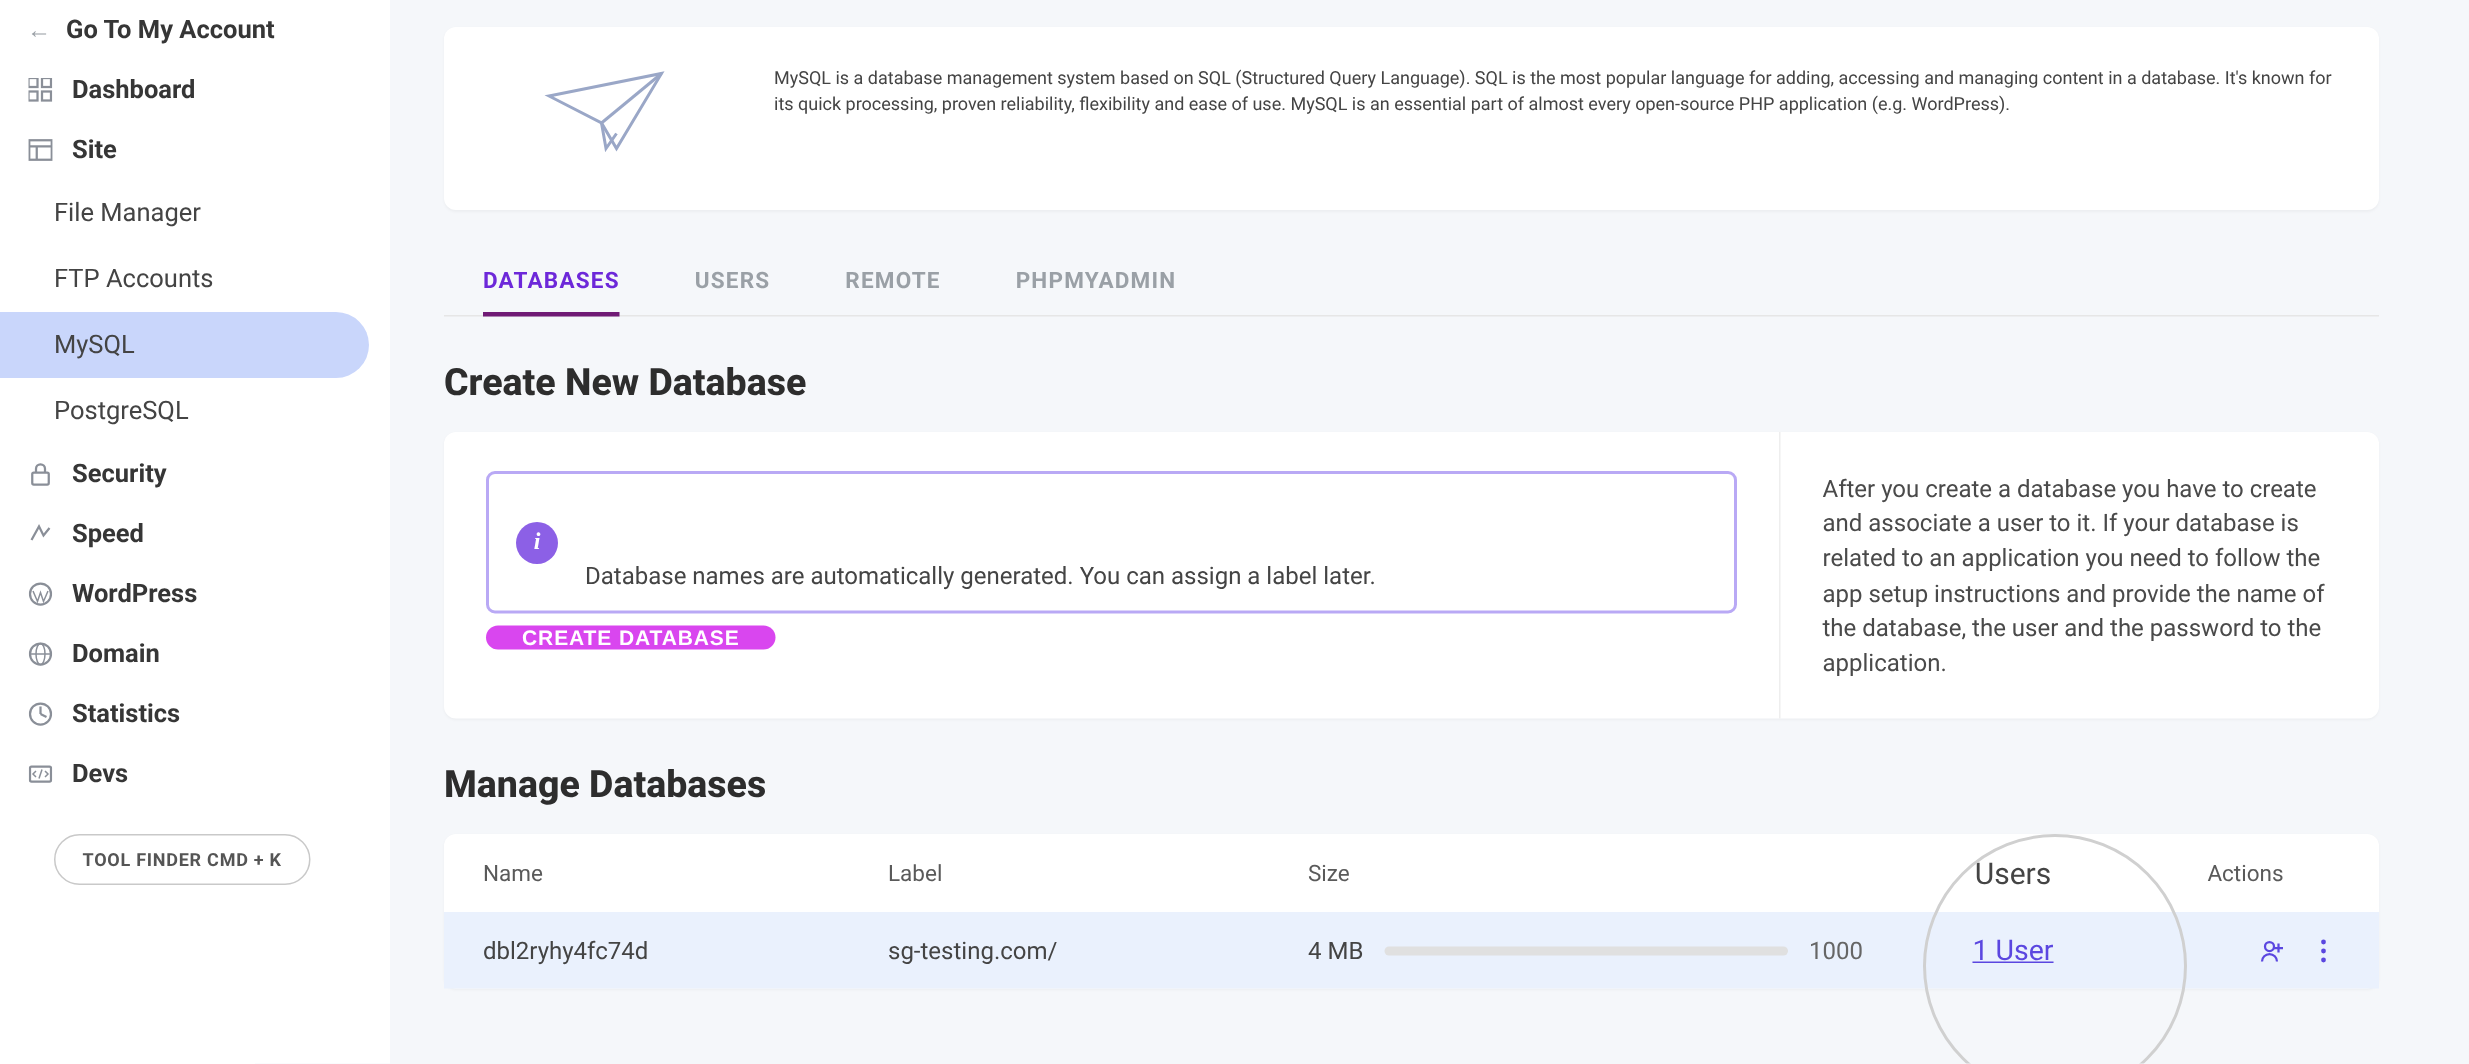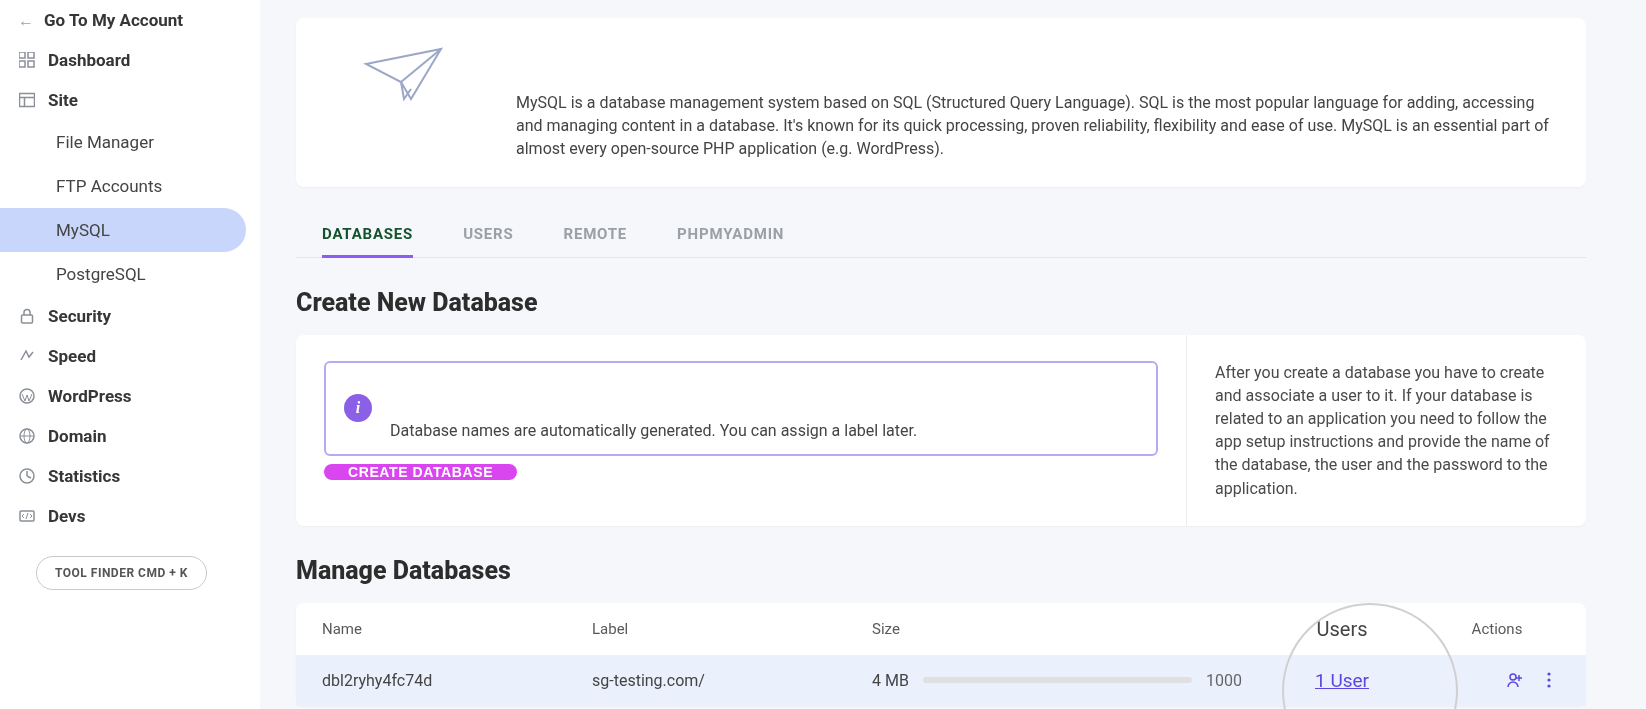--- a/index.html
+++ b/index.html
@@ -41,21 +41,21 @@
     gap: 12px;
     padding: 10px 18px;
     font-size: 17px;
     color: #363636;
     cursor: pointer;
   }
   .nav-item.bold { font-weight: 700; }
   .nav-sub {
     display: flex;
     align-items: center;
-    padding: 12px 18px 12px 56px;
+    padding: 12px 18px 12px 36px;
     font-size: 17px;
     color: #444;
     cursor: pointer;
   }
   .nav-sub.active {
     background: #c9d6fb;
     border-top-right-radius: 24px;
     border-bottom-right-radius: 24px;
     margin-right: 14px;
   }
@@ -97,43 +97,42 @@
     box-shadow: 0 1px 2px rgba(0,0,0,0.04);
   }
   .intro-illus {
     width: 160px;
     display: flex;
     align-items: center;
     justify-content: center;
     flex-shrink: 0;
   }
   .intro-text {
-    font-size: 16px;
+    font-size: 12px;
     line-height: 1.45;
     color: #444;
-    margin-top: 47px;
   }
   .tabs {
     display: flex;
     gap: 50px;
     margin-top: 28px;
     border-bottom: 1px solid #e6e6e6;
     padding-left: 26px;
   }
   .tab {
     padding: 10px 0 12px 0;
     font-size: 15px;
     font-weight: 700;
     letter-spacing: 0.8px;
     color: #9aa0a6;
     cursor: pointer;
   }
   .tab.active {
-    color: #14532d;
-    border-bottom: 3px solid #8b5cf6;
+    color: #6d28d9;
+    border-bottom: 3px solid #701a75;
     margin-bottom: -1px;
   }
   h2 {
     font-size: 25px;
     font-weight: 800;
     color: #2d2d2d;
     margin-top: 30px;
     margin-bottom: 18px;
   }
   .create-card {

